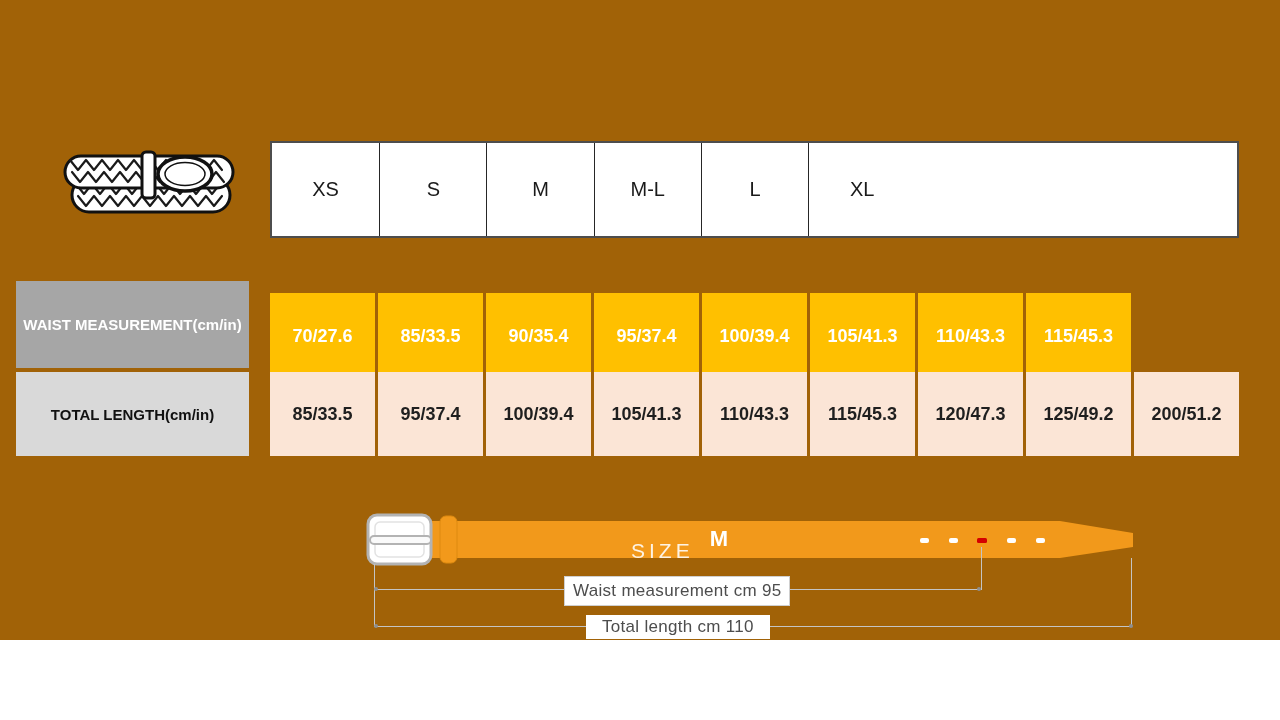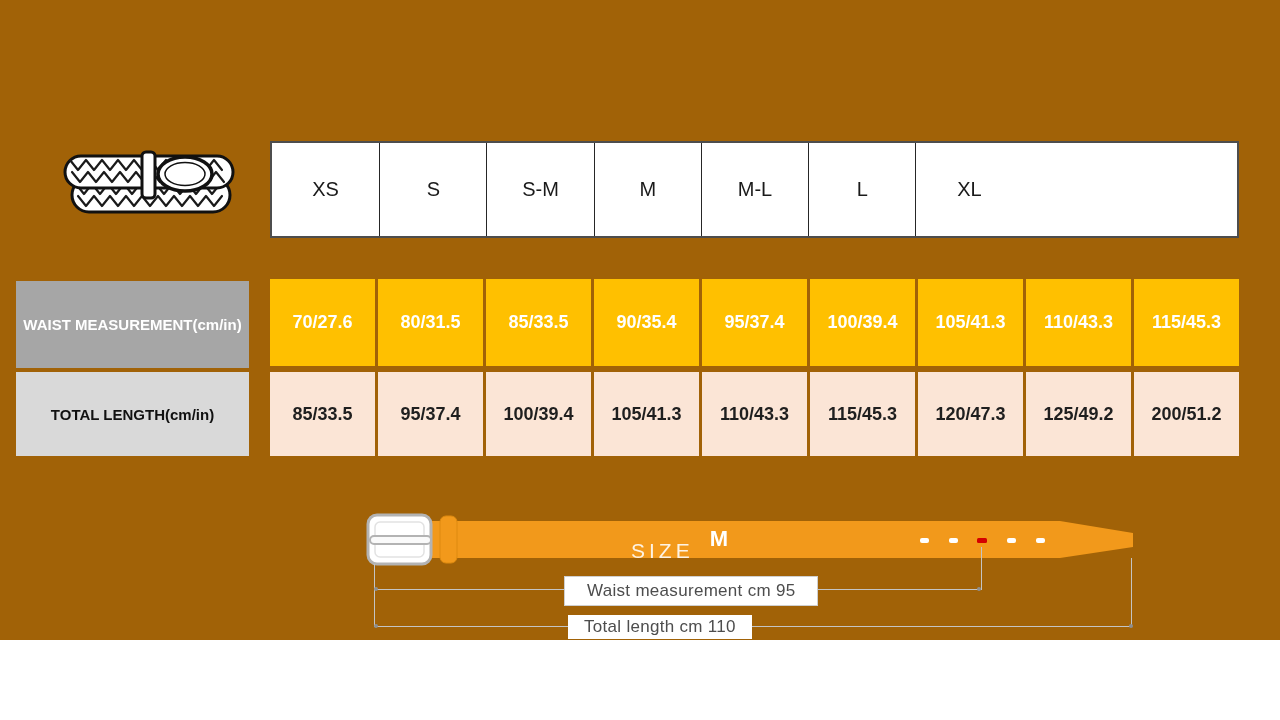--- a/index.html
+++ b/index.html
@@ -26,21 +26,21 @@
     font-weight:bold; font-size:15px; line-height:1.4; text-align:center;
   }
   .row-header.waist { top:281px; height:87px; background:#A6A6A6; color:#ffffff; }
   .row-header.length { top:372px; height:84px; background:#D9D9D9; color:#111111; }
 
   
   .values-row {
     position:absolute; left:270px; width:969px;
     display:grid; grid-template-columns:repeat(9,1fr); column-gap:3px;
   }
-  .values-row.waist { top:279px; height:87px; }
+  .values-row.waist { top:293px; height:87px; }
   .values-row.length { top:372px; height:84px; }
   .value-cell {
     display:flex; align-items:center; justify-content:center;
     font-weight:bold; font-size:18px;
   }
   .values-row.waist .value-cell { background:#FFC000; color:#ffffff; }
   .values-row.length .value-cell { background:#FBE5D6; color:#1f1f1f; }
 
   
   .belt-icon { position:absolute; left:62px; top:148px; width:186px; height:72px; }
@@ -63,25 +63,25 @@
   .hline.waist { left:377px; top:589px; width:602px; }
   .hline.total { left:377px; top:626px; width:754px; }
 
   .end-dot { position:absolute; width:4px; height:4px; border-radius:50%; background:#8f8f8f; }
 
   .measure-label {
     position:absolute; background:#ffffff; color:#4d4d4d;
     font-size:17px; letter-spacing:0.3px; white-space:nowrap; z-index:3;
   }
   .measure-label.waist {
-    left:564px; top:576px; padding:4px 22px;
+    left:564px; top:576px; padding:4px 8px;
     border:1px solid #cfcfcf;
   }
   .measure-label.total {
-    left:568px; top:615px; padding:2px 16px;
+    left:586px; top:615px; padding:2px 16px;
   }
 </style>
 </head>
 <body>
 
 <div class="canvas">
 
   <svg class="belt-icon" viewBox="0 0 186 72" xmlns="http://www.w3.org/2000/svg">
 
     <rect x="10" y="30" width="158" height="34" rx="17" fill="#ffffff" stroke="#111111" stroke-width="3"></rect>
@@ -94,34 +94,32 @@
 
     <rect x="80" y="4" width="13" height="46" rx="4" fill="#ffffff" stroke="#111111" stroke-width="3"></rect>
 
     <ellipse cx="123" cy="26" rx="27" ry="17" fill="#ffffff" stroke="#111111" stroke-width="3.5"></ellipse>
     <ellipse cx="123" cy="26" rx="20" ry="11.5" fill="#ffffff" stroke="#111111" stroke-width="1.5"></ellipse>
   </svg>
 
   <div class="sizes-table">
     <div class="size-cell">XS</div>
     <div class="size-cell">S</div>
-    <div class="size-cell">S-M</div>
     <div class="size-cell">M</div>
     <div class="size-cell">M-L</div>
     <div class="size-cell">L</div>
     <div class="size-cell">XL</div>
   </div>
 
   <div class="row-header waist">
     <span>WAIST MEASUREMENT</span>
     <span>(cm/in)</span>
   </div>
   <div class="values-row waist">
     <div class="value-cell">70/27.6</div>
-    <div class="value-cell">80/31.5</div>
     <div class="value-cell">85/33.5</div>
     <div class="value-cell">90/35.4</div>
     <div class="value-cell">95/37.4</div>
     <div class="value-cell">100/39.4</div>
     <div class="value-cell">105/41.3</div>
     <div class="value-cell">110/43.3</div>
     <div class="value-cell">115/45.3</div>
   </div>
 
   <div class="row-header length">

